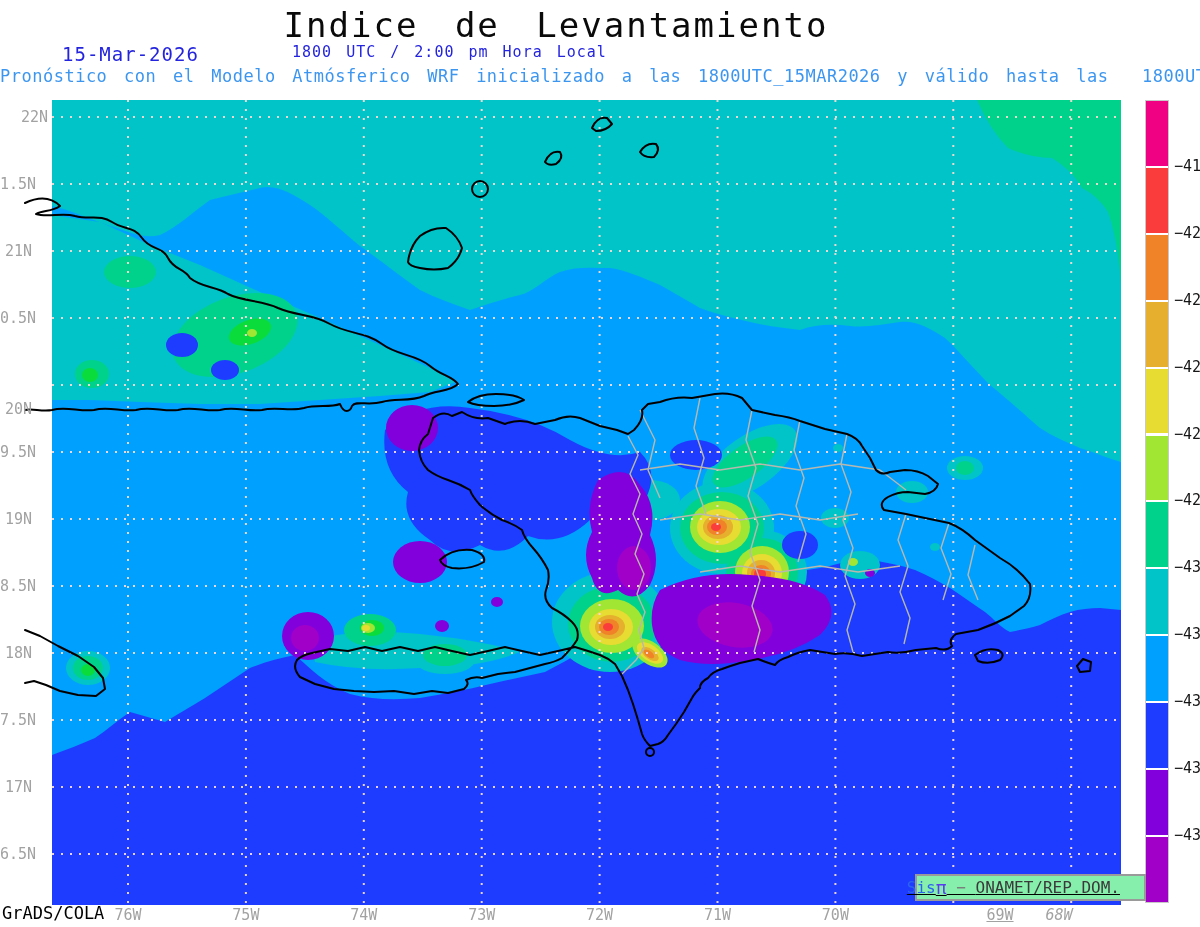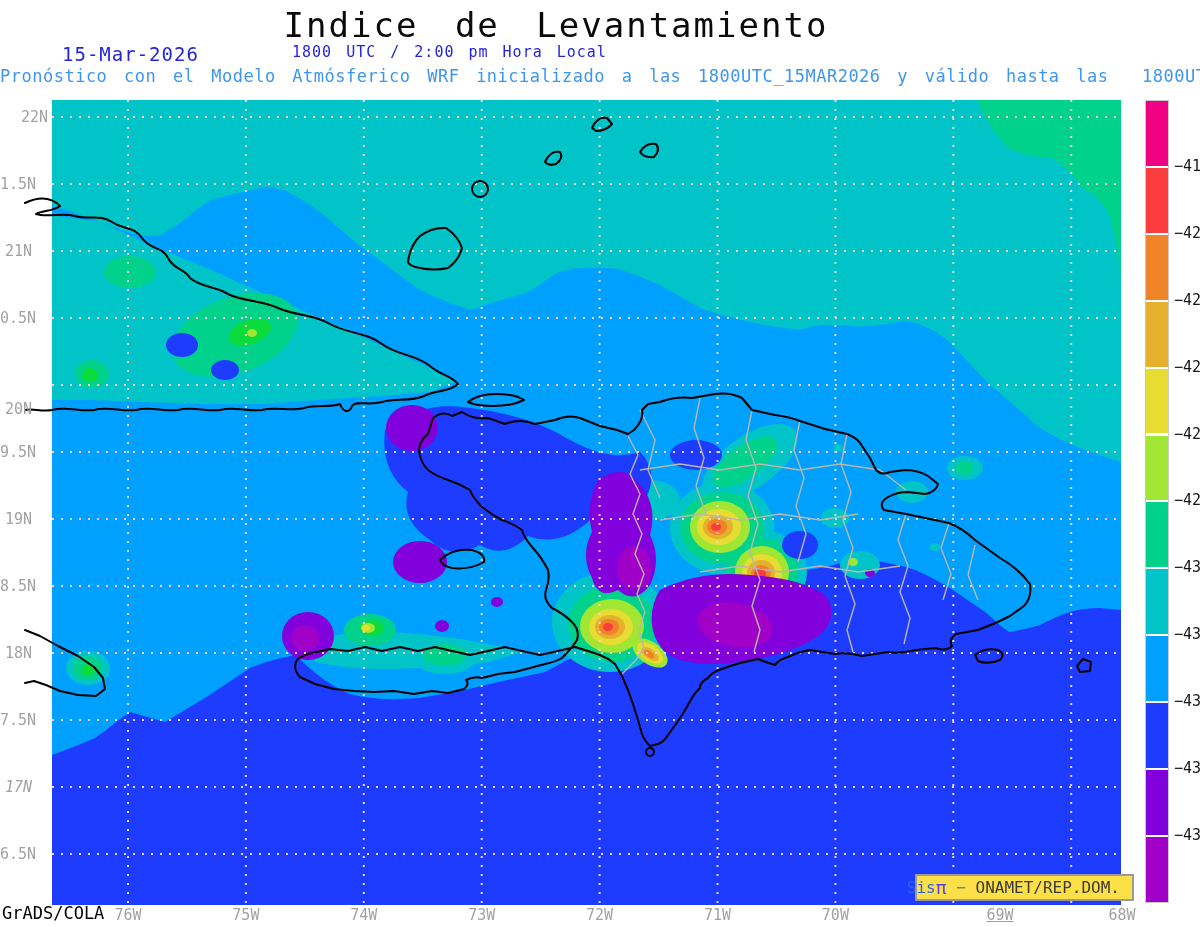--- a/index.html
+++ b/index.html
@@ -10,23 +10,23 @@
   .t-date{position:absolute;top:43px;left:62px;font-size:19px;color:#2424DE;letter-spacing:1px;}
   .t-time{position:absolute;top:43px;left:292px;font-size:15px;color:#2424DE;letter-spacing:1px;word-spacing:4px;}
   .t-sub{position:absolute;top:66px;left:0;width:1200px;text-align:center;
          font-size:17px;color:#3C96F0;letter-spacing:0.5px;word-spacing:6px;white-space:pre;}
   .lat-label{position:absolute;width:32px;text-align:right;font-size:15px;color:#A2A2A2;line-height:16px;}
   .lon-label{position:absolute;width:64px;text-align:center;font-size:15px;color:#A2A2A2;top:906px;line-height:18px;}
   #colorbar{position:absolute;left:1145px;top:100px;width:22px;height:801px;border:1px solid #c8c8c8;background:#fff;}
   .cb-seg{position:absolute;left:0;width:22px;}
   .cb-label{position:absolute;left:1174px;width:70px;font-size:15px;color:#161616;line-height:16px;}
   #credit{position:absolute;left:2px;top:903px;font-size:17px;color:#000;text-align:center;}
-  #sispi-box{position:absolute;left:915px;top:874px;width:203px;height:23px;background:#fde047;
+  #sispi-box{position:absolute;left:915px;top:874px;width:203px;height:23px;background:#86efac;
              border:2px solid #9a9a9a;display:flex;align-items:center;justify-content:flex-end;
-             padding-right:12px;font-size:16px;white-space:pre;}
+             padding-right:24px;font-size:16px;white-space:pre;text-decoration:underline;}
   #sispi-box .sis{color:#2B64F0;}
   #sispi-box .pi{color:#5A3CF0;font-size:18px;}
   #sispi-box .sep{color:#777;}
   #sispi-box .org{color:#3a3a3a;}
   svg{position:absolute;left:0;top:0;}
 </style>
 </head>
 <body>
 
 <div id="page">
@@ -281,33 +281,33 @@
       <div class="lat-label" style="left: 16px; top: 109px;">22N</div>
       <div class="lat-label" style="left: 0px; top: 176px;">1.5N</div>
       <div class="lat-label" style="left: 0px; top: 243px;">21N</div>
       <div class="lat-label" style="left: 0px; top: 310px;">0.5N</div>
       <div class="lat-label" style="left: 0px; top: 377px; margin-top: 24px;">20N</div>
       <div class="lat-label" style="left: 0px; top: 444px;">9.5N</div>
       <div class="lat-label" style="left: 0px; top: 511px;">19N</div>
       <div class="lat-label" style="left: 0px; top: 578px;">8.5N</div>
       <div class="lat-label" style="left: 0px; top: 645px;">18N</div>
       <div class="lat-label" style="left: 0px; top: 712px;">7.5N</div>
-      <div class="lat-label" style="left: 0px; top: 779px; font-style: italic;">17N</div>
+      <div class="lat-label" style="left: 0px; top: 779px;">17N</div>
       <div class="lat-label" style="left: 0px; top: 846px;">6.5N</div>
     </div>
   <div id="lon-axis">
       <div class="lon-label" style="left: 96px;">76W</div>
       <div class="lon-label" style="left: 213.9px;">75W</div>
       <div class="lon-label" style="left: 331.8px;">74W</div>
       <div class="lon-label" style="left: 449.7px;">73W</div>
       <div class="lon-label" style="left: 567.6px;">72W</div>
       <div class="lon-label" style="left: 685.5px;">71W</div>
       <div class="lon-label" style="left: 803.4px;">70W</div>
       <div class="lon-label" style="left: 968px; text-decoration: underline;">69W</div>
-      <div class="lon-label" style="left: 1090px;">68W</div>
+      <div class="lon-label" style="left: 1027px; font-style: italic;">68W</div>
     </div>
 
   <div id="colorbar">
       <div class="cb-seg" style="top: 0px; height: 64.9px; background: rgb(240, 0, 130);"></div>
       <div class="cb-seg" style="top: 66.9px; height: 64.9px; background: rgb(250, 60, 60);"></div>
       <div class="cb-seg" style="top: 133.8px; height: 64.9px; background: rgb(240, 130, 40);"></div>
       <div class="cb-seg" style="top: 200.7px; height: 64.9px; background: rgb(230, 175, 45);"></div>
       <div class="cb-seg" style="top: 267.6px; height: 64.9px; background: rgb(230, 220, 50);"></div>
       <div class="cb-seg" style="top: 334.5px; height: 64.9px; background: rgb(160, 230, 50);"></div>
       <div class="cb-seg" style="top: 401.4px; height: 64.9px; background: rgb(0, 210, 140);"></div>

